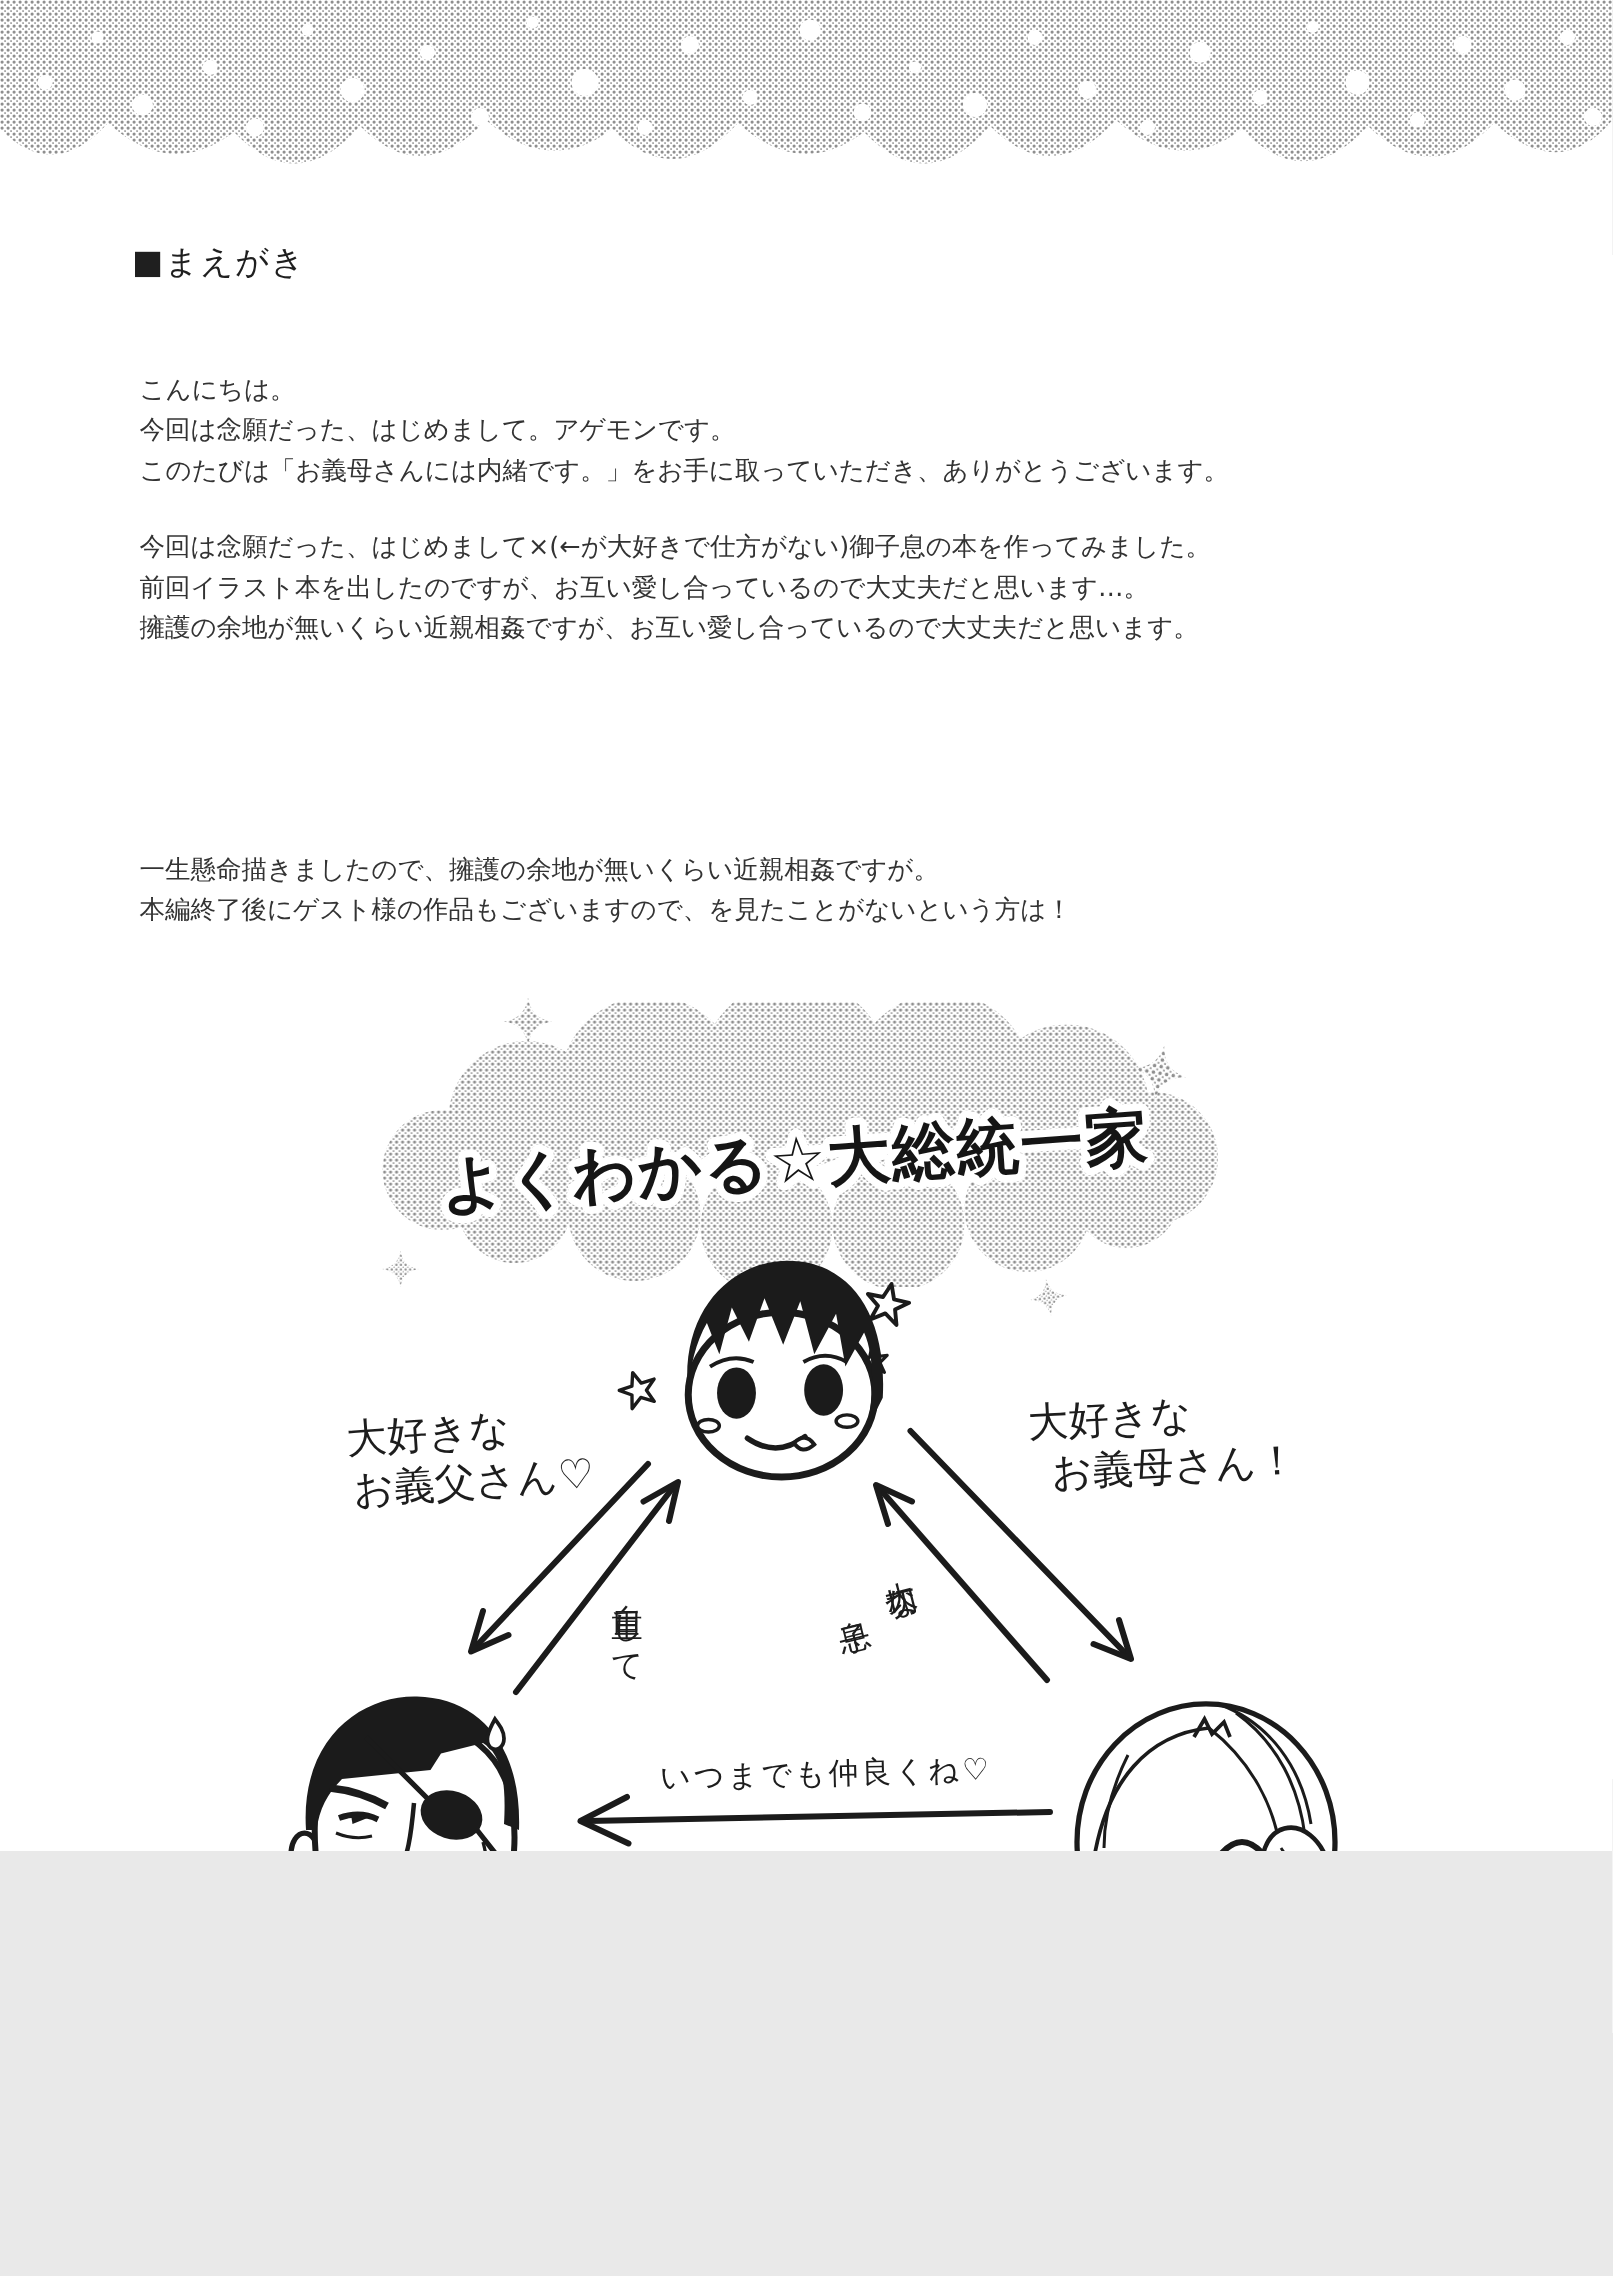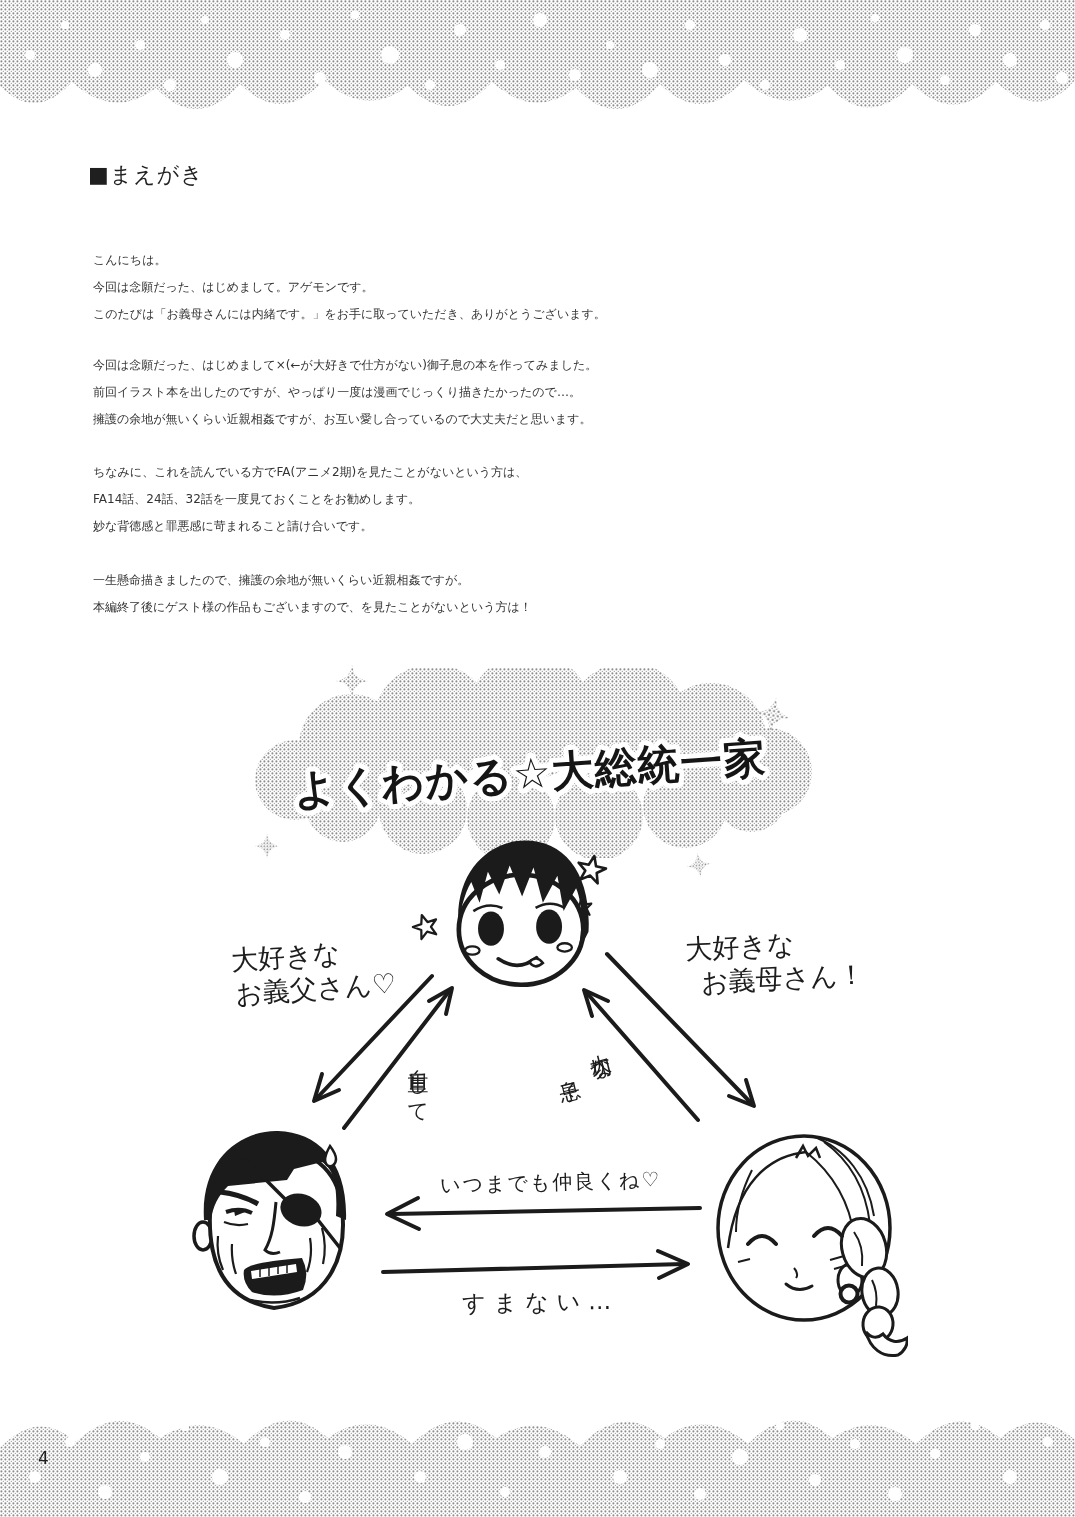--- a/index.html
+++ b/index.html
@@ -1,24 +1,24 @@
 <!DOCTYPE html>
 <html><head>
 <meta charset="utf-8">
 <style>
   html,body{margin:0;padding:0;background:#e9e9e9;}
   .page{
-    position:relative;width:1075px;height:1517px;margin:0 auto;
+    position:relative;width:1075px;height:1234px;margin:0 auto;
     background:#ffffff;overflow:hidden;
     font-family:"DejaVu Sans",sans-serif;color:#262626;
   }
   .abs{position:absolute;}
   
   .heading{left:88px;top:160px;font-size:22px;letter-spacing:1px;color:#1f1f1f;}
-  .para{left:93px;width:880px;font-size:12px;line-height:27px;color:#333;}
+  .para{left:93px;width:880px;font-size:17px;line-height:27px;color:#333;}
   .para div{white-space:nowrap;}
   .p1{top:247px;} .p2{top:352px;} .p3{top:459px;} .p4{top:567px;}
   
   .hand{color:#1d1d1d;}
   .lbl-father{left:232px;top:938px;font-size:27px;line-height:34px;transform:rotate(-4deg);}
   .lbl-father .l2{padding-left:2px;}
   .lbl-mother{left:686px;top:928px;font-size:27px;line-height:34px;transform:rotate(-3deg);}
   .lbl-mother .l2{padding-left:14px;}
   .v-text{writing-mode:vertical-rl;text-orientation:upright;}
   .lbl-restraint{left:404px;top:1052px;font-size:21px;letter-spacing:4px;}
@@ -83,27 +83,22 @@
 
   <div class="abs heading">■まえがき</div>
 
   <div class="abs para p1">
     <div>こんにちは。</div>
     <div>今回は念願だった、はじめまして。アゲモンです。</div>
     <div>このたびは「お義母さんには内緒です。」をお手に取っていただき、ありがとうございます。</div>
   </div>
   <div class="abs para p2">
     <div>今回は念願だった、はじめまして×(←が大好きで仕方がない)御子息の本を作ってみました。</div>
-    <div>前回イラスト本を出したのですが、やっぱり一度は漫画でじっくり描きたかったので…。</div>
+    <div>前回イラスト本を出したのですが、お互い愛し合っているので大丈夫だと思います…。</div>
     <div>擁護の余地が無いくらい近親相姦ですが、お互い愛し合っているので大丈夫だと思います。</div>
-  </div>
-  <div class="abs para p3">
-    <div>ちなみに、これを読んでいる方でFA(アニメ2期)を見たことがないという方は、</div>
-    <div>FA14話、24話、32話を一度見ておくことをお勧めします。</div>
-    <div>妙な背徳感と罪悪感に苛まれること請け合いです。</div>
   </div>
   <div class="abs para p4">
     <div>一生懸命描きましたので、擁護の余地が無いくらい近親相姦ですが。</div>
     <div>本編終了後にゲスト様の作品もございますので、を見たことがないという方は！</div>
   </div>
 
   <svg class="abs" style="left:243px;top:668px;" width="574" height="190" viewBox="0 0 574 190">
     <g fill="url(#ht)">
       <circle cx="52" cy="112" r="40"></circle>
         <circle cx="108" cy="78" r="52"></circle>

